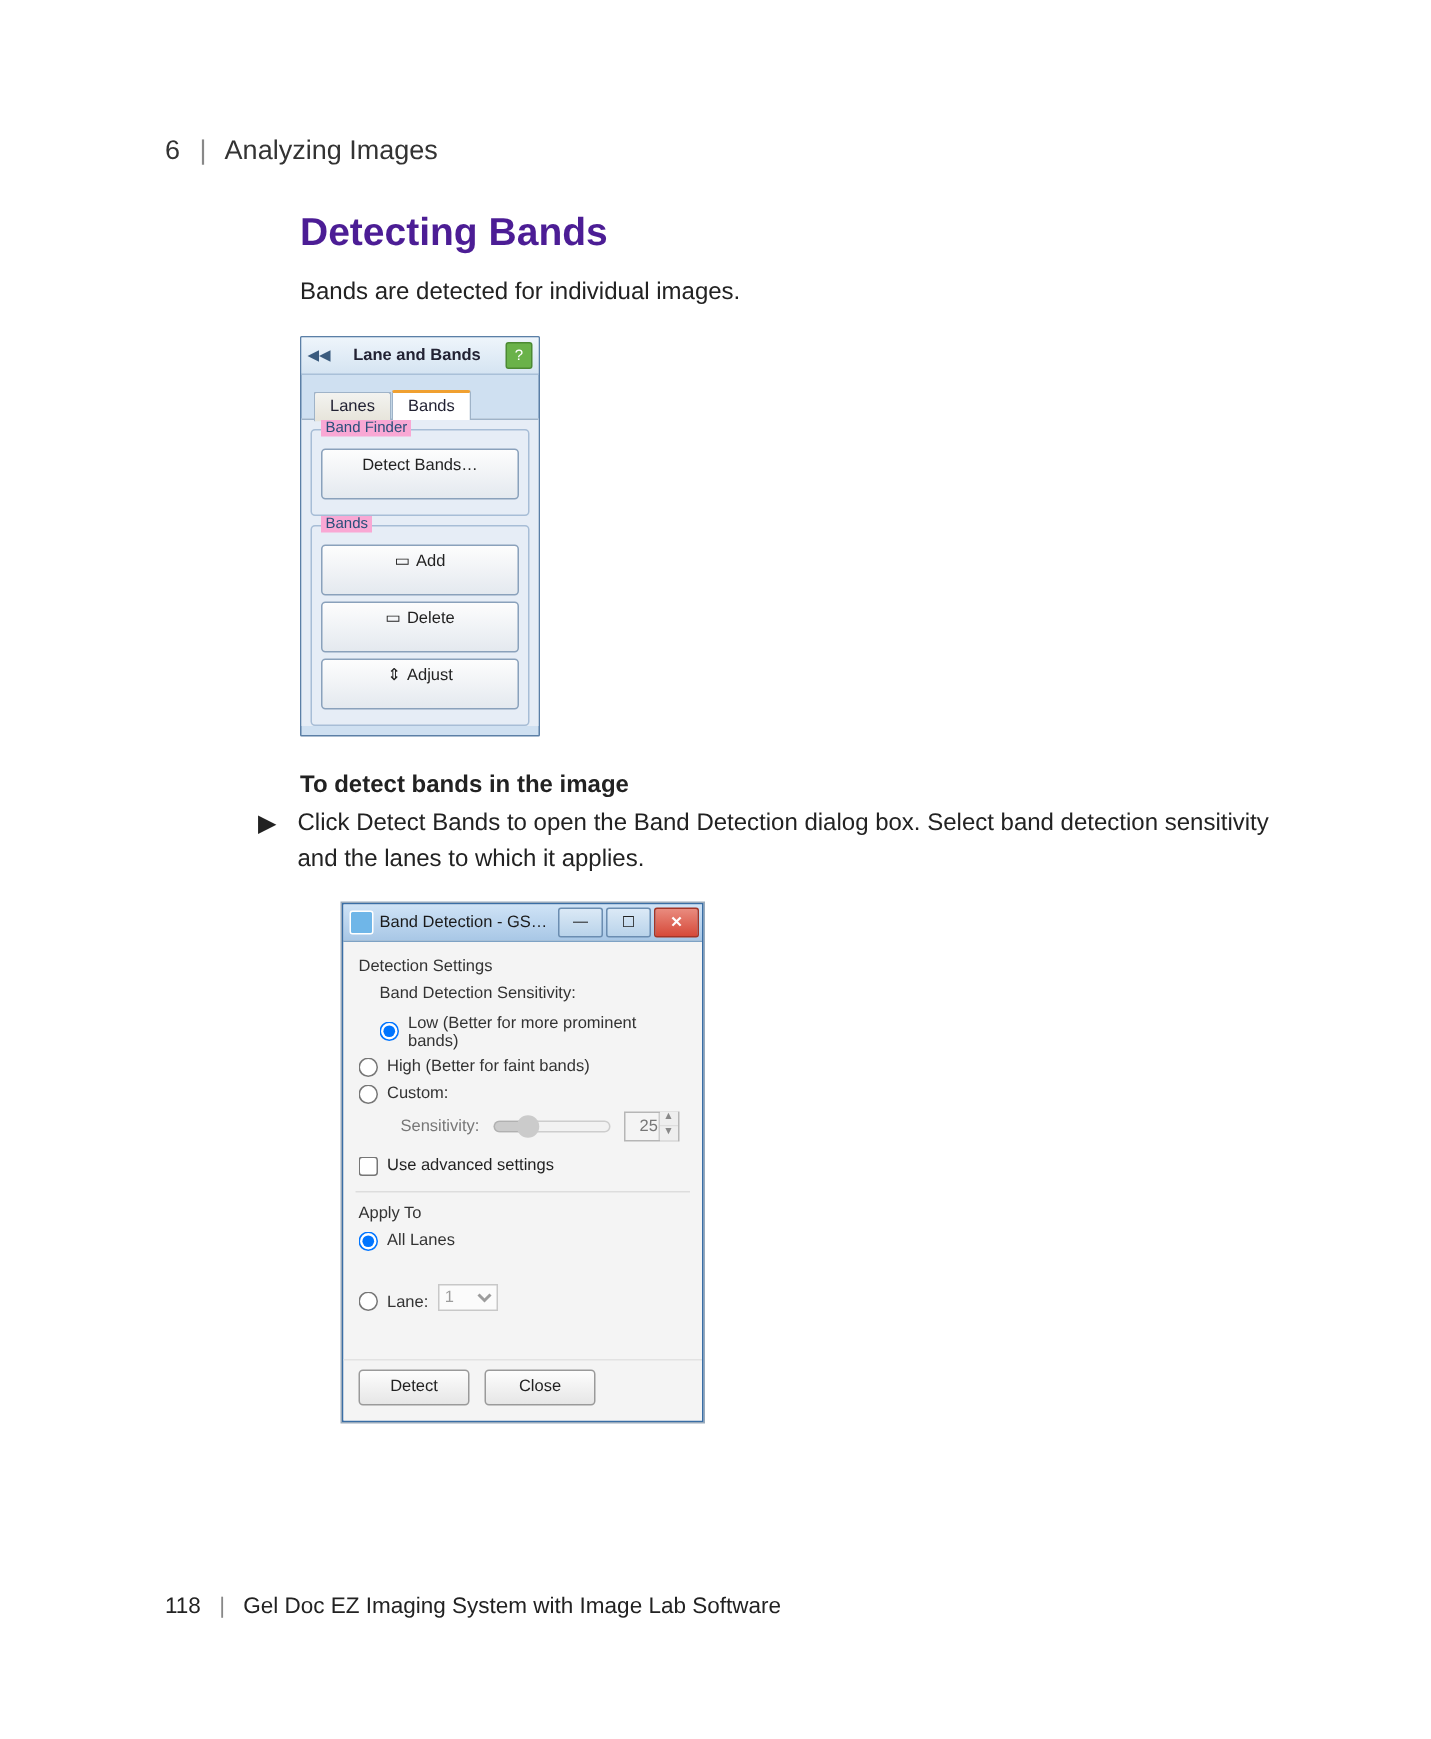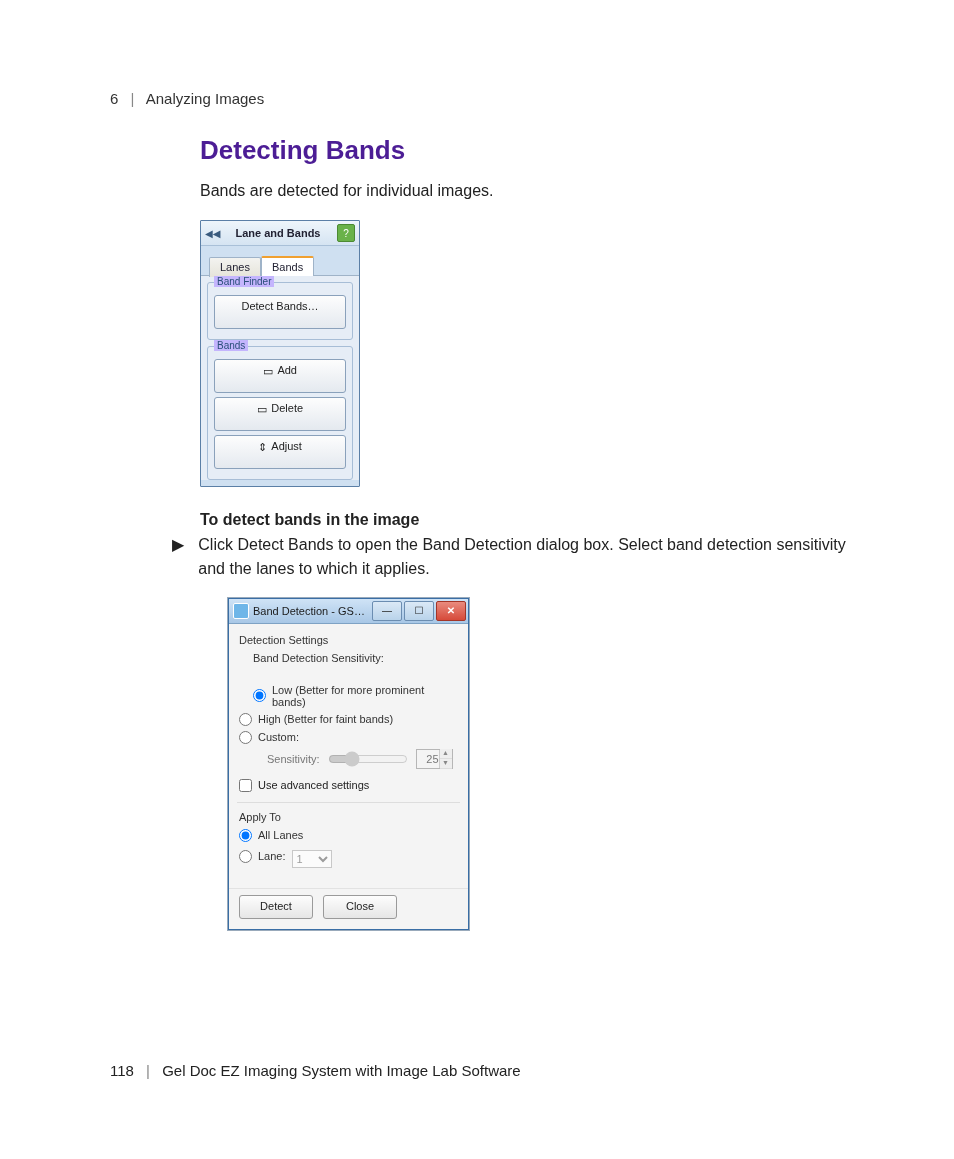--- a/index.html
+++ b/index.html
@@ -1,17 +1,17 @@
 <!DOCTYPE html>
 <html><head>
 <meta charset="utf-8">
 <style>
   html,body{margin:0;padding:0;background:#fff;font-family:Arial,Helvetica,sans-serif;color:#222}
   .page{width:954px;min-height:1159px;margin:0 auto;position:relative;box-sizing:border-box;padding:90px 100px 90px 110px}
-  .hdr{font-size:15px;color:#333;margin-bottom:28px}
+  .hdr{font-size:18px;color:#333;margin-bottom:28px}
   .hdr .sep{margin:0 8px;color:#888}
   .content{margin-left:90px}
   h1.section{color:#4c1d95;font-size:26px;font-weight:bold;margin:0 0 14px 0}
   p.body{font-size:16px;margin:0 0 18px 0;line-height:1.4}
   .subhead{font-weight:bold;font-size:16px;margin:24px 0 4px 0}
   .step{display:flex;align-items:flex-start;margin-left:-28px}
   .step .arrow{font-size:16px;margin-right:14px;margin-top:2px}
   .step p{margin:0;font-size:16px;line-height:1.45}
   .footer{position:absolute;bottom:80px;left:110px;font-size:15px}
   .footer .sep{margin:0 8px;color:#888}
@@ -21,21 +21,21 @@
   .panel1 .titlebar{height:24px;display:flex;align-items:center;background:linear-gradient(#eef5fb,#d5e4f2);border-bottom:1px solid #a9c0d8;padding:0 4px}
   .panel1 .collapse{display:inline-block;width:14px;text-align:center;color:#3a5b7e;font-size:10px}
   .panel1 .title{font-weight:bold;flex:1;text-align:center;font-size:11px}
   .panel1 .helpbtn{width:16px;height:16px;background:#6ab24a;border:1px solid #4c8a33;border-radius:2px;display:flex;align-items:center;justify-content:center;color:#fff;font-size:10px}
   .panel1 .tabs{display:flex;padding:10px 8px 0 8px;gap:0}
   .panel1 .tab{background:linear-gradient(#fefefe,#e9eef3);border:1px solid #9fb3c8;border-bottom:none;padding:3px 10px;font-size:11px;border-radius:2px 2px 0 0;position:relative}
   .panel1 .tab.inactive{background:linear-gradient(#f3f3f0,#e6e4da);top:1px}
   .panel1 .tab.active{background:#fff;z-index:2;border-top:2px solid #f0a030}
   .panel1 .tabbody{background:#e6edf6;border-top:1px solid #9fb3c8;margin-top:-1px}
   .fieldset{border:1px solid #a7bdd6;border-radius:3px;margin:6px;padding:8px 6px 6px 6px;position:relative}
-  .fieldset .legend{position:absolute;top:-7px;left:6px;background:#c4b5fd;padding:0 3px;font-size:10px;color:#2a4f7a}
+  .fieldset .legend{position:absolute;top:-7px;left:6px;background:#f9a8d4;padding:0 3px;font-size:10px;color:#2a4f7a}
   .winbtn{display:block;width:100%;box-sizing:border-box;height:34px;background:linear-gradient(#fdfdfd,#e4e9ef);border:1px solid #8aa1bb;border-radius:3px;font-size:11px;color:#222;margin:4px 0;cursor:default;text-align:center;line-height:20px}
   .winbtn .ico{display:inline-block;vertical-align:middle;margin-right:4px}
 
   
   .dialog{width:239px;border:1px solid #3a6ea5;background:#f4f4f4;font-family:Tahoma,Verdana,sans-serif;font-size:11px;color:#222;box-shadow:0 0 0 1px #9ab;}
   .dialog .dtitle{height:24px;background:linear-gradient(#cfe3f6,#a8c7e6);border-bottom:1px solid #7ea2c4;display:flex;align-items:center;padding:0 0 0 4px}
   .dialog .dicon{width:14px;height:14px;background:#6fb6e8;border:1px solid #fff;border-radius:2px;margin-right:4px}
   .dialog .dtxt{flex:1;font-size:11px;color:#1a1a1a;white-space:nowrap;overflow:hidden}
   .dialog .winctrls{display:flex;height:100%}
   .dialog .winctrl{width:28px;height:18px;margin-top:2px;margin-right:2px;border-radius:2px;border:1px solid #6b8db1;display:flex;align-items:center;justify-content:center;font-size:10px}
@@ -51,21 +51,21 @@
   .slider-row{display:flex;align-items:center;margin:4px 0 2px 28px;gap:6px}
   .slider-row .slabel{font-size:11px;color:#777}
   .slider-row input[type=range]{width:80px}
   .spin{display:flex;align-items:center;border:1px solid #b6b6b6;height:18px}
   .spin .sval{width:22px;text-align:right;font-size:11px;border-right:1px solid #ccc;line-height:18px;color:#777}
   .spin .sbtns{display:flex;flex-direction:column;width:12px}
   .spin .sbtns span{height:9px;font-size:7px;text-align:center;line-height:8px;color:#888;background:#eee;border-bottom:1px solid #ddd}
   .chk-row{display:flex;align-items:center;margin:10px 0 6px 0;font-size:11px}
   .chk-row input{margin:0 6px 0 0}
   .sep-line{border-top:1px solid #ddd;margin:4px -2px 8px -2px}
-  .lane-row{display:flex;align-items:flex-start;margin:8px 0}
+  .lane-row{display:flex;align-items:flex-end;margin:22px 0}
   .lane-row select{font-size:11px;margin-left:6px;width:40px;height:18px;border:1px solid #b6b6b6;background:#fff;color:#777}
   .dlg-actions{padding:6px 10px 10px 10px;display:flex;justify-content:flex-start;gap:10px;background:#f4f4f4;border-top:1px solid #e2e2e2}
   .dbtn{width:72px;height:22px;background:linear-gradient(#fdfdfd,#e6e6e6);border:1px solid #9a9a9a;border-radius:3px;font-size:11px;text-align:center;line-height:20px;cursor:default}
   .disabled{color:#8a8a8a}
   .figure{margin:0 0 18px 0}
   .figure2{margin:18px 0 0 28px}
 </style>
 </head>
 <body>
 
@@ -123,21 +123,21 @@
           <div class="winctrls">
             <div class="winctrl min">—</div>
             <div class="winctrl max">☐</div>
             <div class="winctrl close">✕</div>
           </div>
         </div>
         <div class="dbody">
           <div class="grp">
             <div class="glabel">Detection Settings</div>
             <div class="indent">
-              <div class="glabel" style="margin-bottom:20px">Band Detection Sensitivity:</div>
+              <div class="glabel" style="margin-bottom:8px">Band Detection Sensitivity:</div>
               <label class="radio-row">
                 <input type="radio" name="sens" checked="" style="">
                 <span>Low (Better for more prominent bands)</span>
               </label>
               <label class="radio-row" style="margin-left:-14px">
                 <span style="width:14px"></span>
                 <input type="radio" name="sens" style="margin-left: -14px; margin-right: 6px;">
                 <span>High (Better for faint bands)</span>
               </label>
             </div>

